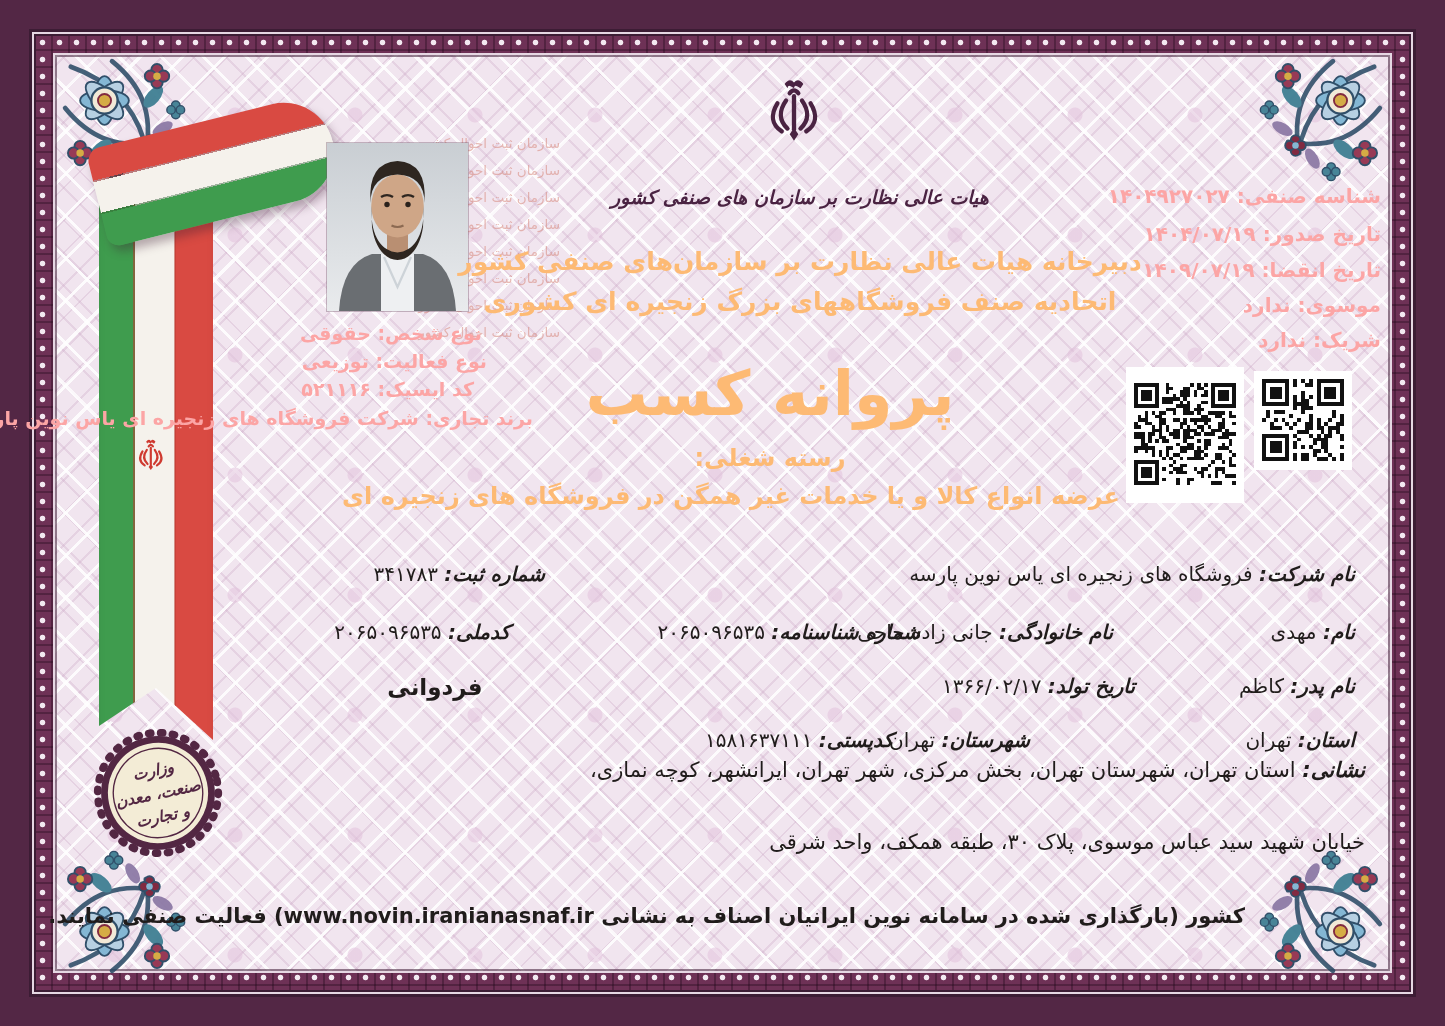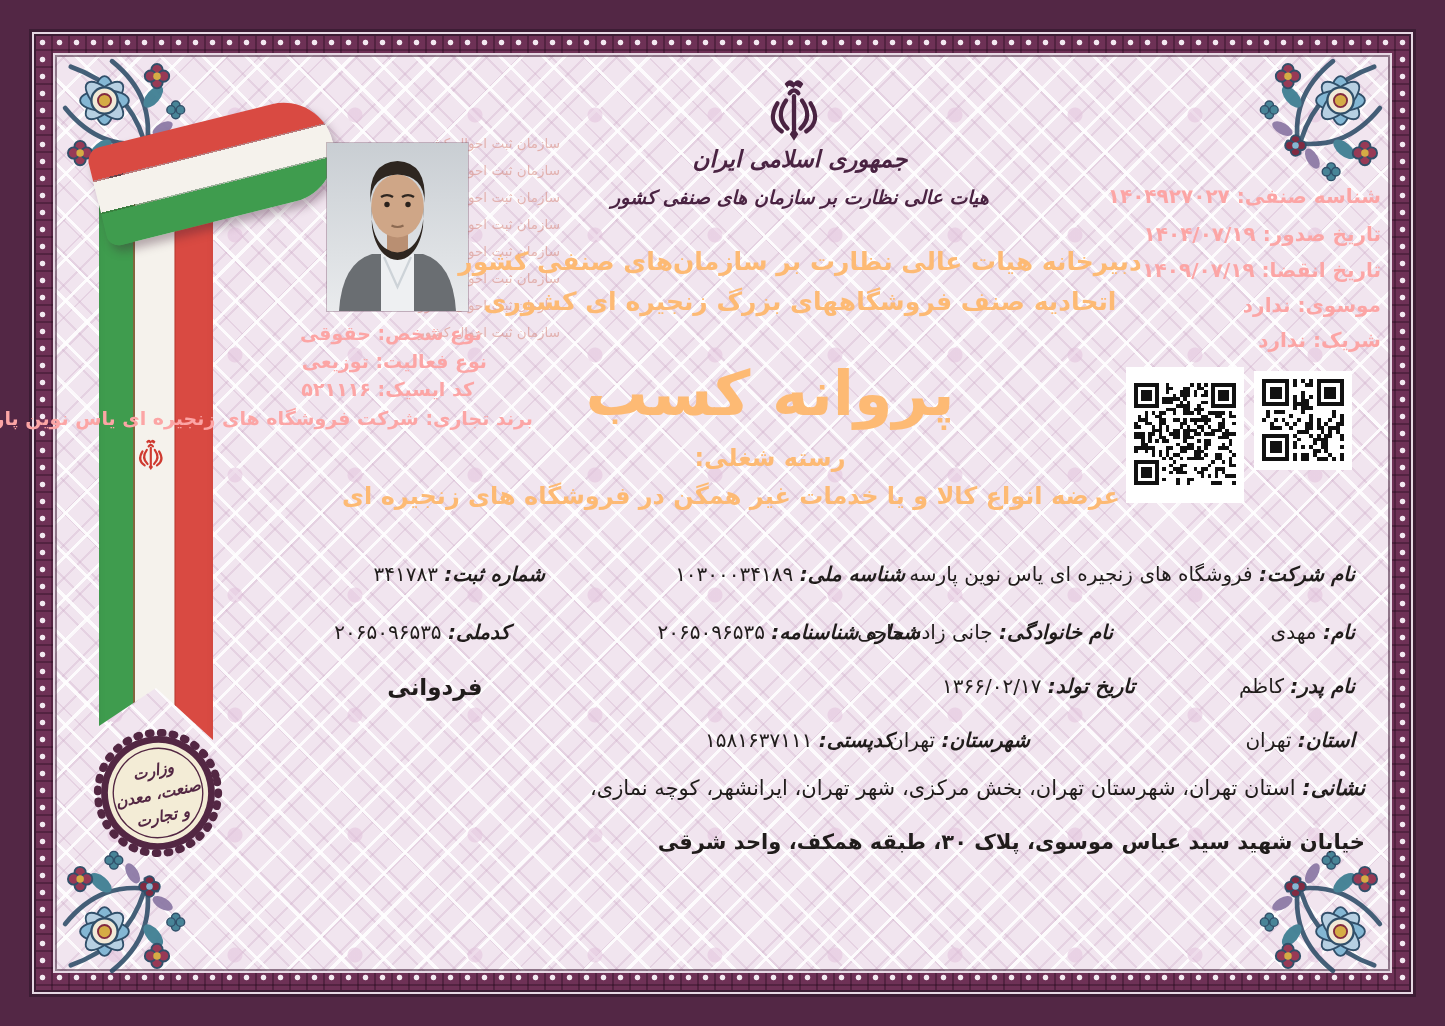--- a/index.html
+++ b/index.html
@@ -73,22 +73,22 @@
   .qr-plate{position:absolute;background:#fff;z-index:5;}
   .qr1p{left:1126px;top:367px;width:118px;height:136px;}
   .qr2p{left:1254px;top:371px;width:98px;height:99px;}
   .qr{position:absolute;}
   .qr1{left:8px;top:16px;width:102px;height:102px;}
   .qr2{left:8px;top:8px;width:82px;height:82px;}
   
   .fld{font-size:20px;}
   .signature{left:268px;top:666px;width:334px;text-align:center;font-size:23px;font-weight:bold;line-height:43px;white-space:normal;}
   
-  .addr1{right:80px;top:776px;font-size:21px;}
-  .addr2{right:80px;top:830px;font-size:21px;font-weight:bold;}
+  .addr1{right:80px;top:758px;font-size:21px;}
+  .addr2{right:80px;top:830px;font-size:21px;}
   .legal{left:200px;width:1045px;text-align:center;font-size:21px;font-weight:bold;}
   .legal1{top:871px;}
   .legal2{top:904px;}
   
   .seal{position:absolute;left:90px;top:725px;width:136px;height:136px;z-index:5;transform:rotate(-12deg);}
   .seal text{font-family:"DejaVu Sans",sans-serif;font-weight:bold;font-style:italic;fill:#532743;}
 </style>
 </head>
 <body>
 
@@ -211,21 +211,20 @@
     <path d="M29.5 42 C29 62 36 72 47 73 C58 72 65 62 64.5 42 L64 56 C62 70 55 78 47 78 C39 78 32 70 30 56 Z" fill="#2e2620"></path>
     <circle cx="40" cy="41" r="1.8" fill="#2a211c"></circle>
     <circle cx="54" cy="41" r="1.8" fill="#2a211c"></circle>
     <path d="M36 36 q4 -2.5 8 0 M50 36 q4 -2.5 8 0" stroke="#2e2620" stroke-width="1.6" fill="none"></path>
     <path d="M43 55 q4 2 8 0" stroke="#8c6a52" stroke-width="1.4" fill="none"></path>
   </svg>
 
   <svg class="emblem" viewBox="0 0 100 100">
       <use href="#emb"></use>
     </svg>
-  <div class="abs ctr callig1">جمهوری اسلامی ایران</div>
   <div class="abs ctr callig2">هیات عالی نظارت بر سازمان های صنفی کشور</div>
   <div class="abs ctr brown secretariat">دبیرخانه هیات عالی نظارت بر سازمان‌های صنفی کشور</div>
   <div class="abs ctr brown union">اتحادیه صنف فروشگاههای بزرگ زنجیره ای کشوری</div>
 
   <div class="abs gold meta" style="top:184px"><span>شناسه صنفی:</span> <span>۱۴۰۴۹۲۷۰۲۷</span></div>
   <div class="abs gold meta" style="top:222px"><span>تاریخ صدور:</span> <span>۱۴۰۴/۰۷/۱۹</span></div>
   <div class="abs gold meta" style="top:258px"><span>تاریخ انقضا:</span> <span>۱۴۰۹/۰۷/۱۹</span></div>
   <div class="abs gold meta" style="top:293px"><span>موسوی:</span> <span>ندارد</span></div>
   <div class="abs gold meta" style="top:328px"><span>شریک:</span> <span>ندارد</span></div>
 
@@ -639,41 +638,41 @@
         <rect x="14" y="0" width="7" height="7" fill="#111"></rect>
         <rect x="15" y="1" width="5" height="5" fill="#fff"></rect>
         <rect x="16" y="2" width="3" height="3" fill="#111"></rect>
         <rect x="0" y="14" width="7" height="7" fill="#111"></rect>
         <rect x="1" y="15" width="5" height="5" fill="#fff"></rect>
         <rect x="2" y="16" width="3" height="3" fill="#111"></rect>
       </svg>
   </div>
 
   <div class="abs blk fld" style="right:90px;top:562px"><b>نام شرکت:</b> <span>فروشگاه های زنجیره ای یاس نوین پارسه</span></div>
-  <div class="abs blk fld" style="right:540px;top:562px"><b>شناسه ملی:</b> <span>۱۰۳۰۰۰۳۴۱۸۹</span></div>
   <div class="abs blk fld" style="right:900px;top:562px"><b>شماره ثبت:</b> <span>۳۴۱۷۸۳</span></div>
 
   <div class="abs blk fld" style="right:90px;top:620px"><b>نام:</b> <span>مهدی</span></div>
   <div class="abs blk fld" style="right:332px;top:620px"><b>نام خانوادگی:</b> <span>جانی زاده حاجی</span></div>
   <div class="abs blk fld" style="right:525px;top:620px"><b>شماره شناسنامه:</b> <span>۲۰۶۵۰۹۶۵۳۵</span></div>
   <div class="abs blk fld" style="right:935px;top:620px"><b>کدملی:</b> <span>۲۰۶۵۰۹۶۵۳۵</span></div>
 
   <div class="abs blk fld" style="right:90px;top:674px"><b>نام پدر:</b> <span>کاظم</span></div>
   <div class="abs blk fld" style="right:310px;top:674px"><b>تاریخ تولد:</b> <span>۱۳۶۶/۰۲/۱۷</span></div>
   <div class="abs blk signature">
       <div>فردوانی</div>
   </div>
 
   <div class="abs blk fld" style="right:90px;top:728px"><b>استان:</b> <span>تهران</span></div>
   <div class="abs blk fld" style="right:415px;top:728px"><b>شهرستان:</b> <span>تهران</span></div>
   <div class="abs blk fld" style="right:552px;top:728px"><b>کدپستی:</b> <span>۱۵۸۱۶۳۷۱۱۱</span></div>
 
   <div class="abs blk addr1"><b>نشانی:</b> <span>استان تهران، شهرستان تهران، بخش مرکزی، شهر تهران، ایرانشهر، کوچه نمازی،</span></div>
   <div class="abs blk addr2">خیابان شهید سید عباس موسوی، پلاک ۳۰، طبقه همکف، واحد شرقی</div>
 
+  <div class="abs blk legal legal2">کشور (بارگذاری شده در سامانه نوین ایرانیان اصناف به نشانی www.novin.iranianasnaf.ir) فعالیت صنفی نمایند.</div>
 
   <svg class="seal" viewBox="-70 -70 140 140">
     <circle r="62" fill="none" stroke="#532743" stroke-width="8" stroke-dasharray="2 10.3" stroke-linecap="round"></circle>
     <circle r="55" fill="#f3ecd6" stroke="#532743" stroke-width="7"></circle>
     <circle r="46" fill="none" stroke="#532743" stroke-width="1.4"></circle>
     <text y="-18" text-anchor="middle" font-size="16">وزارت</text>
     <text y="6" text-anchor="middle" font-size="16">صنعت، معدن</text>
     <text y="30" text-anchor="middle" font-size="16">و تجارت</text>
   </svg>
 

